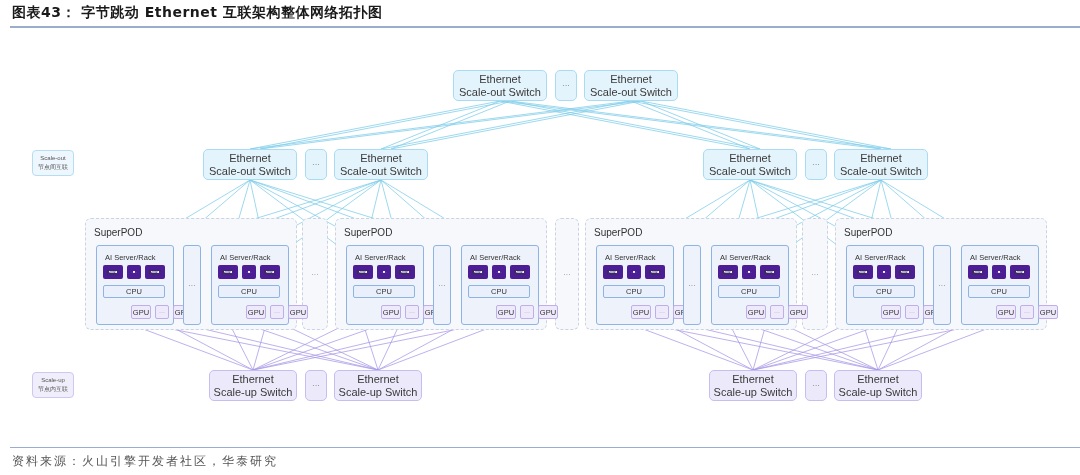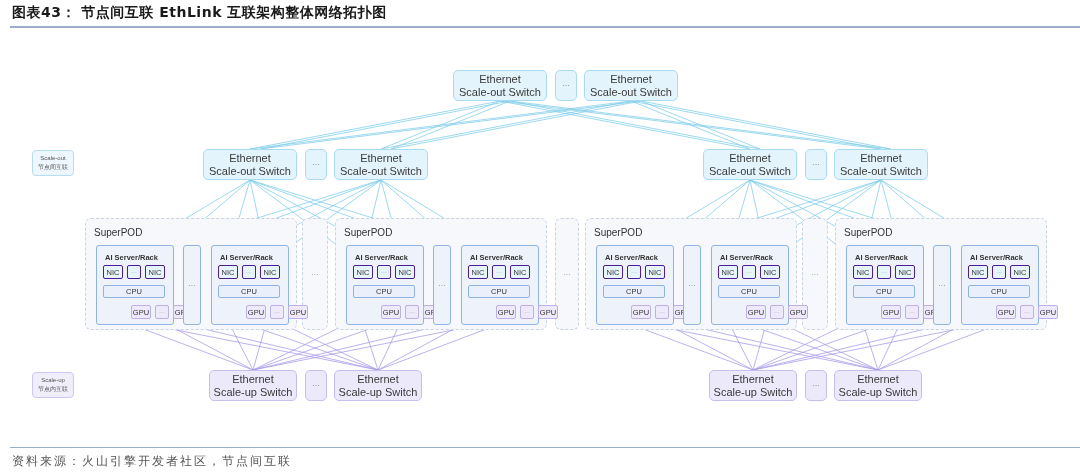--- a/index.html
+++ b/index.html
@@ -12,32 +12,32 @@
   .box { position:absolute; box-sizing:border-box; display:flex; align-items:center; justify-content:center; text-align:center; }
   .sw-out { background:#e4f4fc; border:1.5px solid #a9dcf2; border-radius:5px; color:#3a3a3a; font-size:11px; line-height:13px; }
   .sw-up { background:#ece9fb; border:1.5px solid #c6bdf0; border-radius:5px; color:#3a3a3a; font-size:11px; line-height:13px; }
   .dots { font-size:8px; color:#888; }
   .side-out { background:#eef7fd; border:1.5px solid #b6def2; border-radius:4px; font-size:6px; line-height:9px; color:#555; }
   .side-up { background:#f1eefc; border:1.5px solid #cfc6f2; border-radius:4px; font-size:6px; line-height:9px; color:#555; }
   .superpod { position:absolute; box-sizing:border-box; border:1px dashed #c9d3e3; border-radius:6px; background:#f6f8fc; }
   .superpod-label { position:absolute; left:8px; top:8px; font-size:10px; color:#333;text-align:right; }
   .gap { position:absolute; box-sizing:border-box; border:1px dashed #c9d3e3; border-radius:6px; background:#f6f8fc; display:flex; align-items:center; justify-content:center; font-size:7px; color:#999; }
   .server { position:absolute; box-sizing:border-box; border:1.5px solid #8eb4e3; border-radius:3px; background:#eef3fb; }
-  .server-label { position:absolute; left:8px; top:7px; font-size:7.5px; font-weight:bold; color:#333;text-align:center; }
+  .server-label { position:absolute; left:8px; top:7px; font-size:7.5px; font-weight:normal; color:#333;text-align:center; }
   .srv-sep { position:absolute; box-sizing:border-box; border:1.5px solid #8eb4e3; border-radius:3px; background:#eef3fb; display:flex; align-items:center; justify-content:center; font-size:7px; color:#888; }
   .chip { position:absolute; box-sizing:border-box; border-radius:2px; display:flex; align-items:center; justify-content:center; font-size:7.5px; color:#333; }
-  .nic { background:#e6f5fc; border:1px solid #4c1d95; }
+  .nic { background:#e6f5fc; border:6px solid #4c1d95; }
   .cpu { background:#eaf0fb; border:1px solid #8eb4e3; }
   .gpu { background:#efeafb; border:1px solid #bfaeea;margin-left:28px; }
   .chip-dots { font-size:6px; color:#888; }
 </style>
 </head>
 <body>
 
-<div class="title">图表43：  节点间互联 EthLink 互联架构整体网络拓扑图</div>
+<div class="title">图表43：  字节跳动 Ethernet 互联架构整体网络拓扑图</div>
 <div class="rule-top"></div>
 
 <svg id="lines" width="1080" height="475">
     <line x1="500" y1="101" x2="250" y2="149" stroke="#7fcdea" stroke-width="0.9" opacity="0.85"></line>
     <line x1="510" y1="101" x2="260" y2="149" stroke="#7fcdea" stroke-width="0.9" opacity="0.85"></line>
     <line x1="500" y1="101" x2="381" y2="149" stroke="#7fcdea" stroke-width="0.9" opacity="0.85"></line>
     <line x1="510" y1="101" x2="391" y2="149" stroke="#7fcdea" stroke-width="0.9" opacity="0.85"></line>
     <line x1="500" y1="101" x2="750" y2="149" stroke="#7fcdea" stroke-width="0.9" opacity="0.85"></line>
     <line x1="510" y1="101" x2="760" y2="149" stroke="#7fcdea" stroke-width="0.9" opacity="0.85"></line>
     <line x1="500" y1="101" x2="881" y2="149" stroke="#7fcdea" stroke-width="0.9" opacity="0.85"></line>
@@ -425,13 +425,13 @@
           <span>GPU</span>
         </div>
       </div>
       <div class="srv-sep" style="left: 97px; top: 26px; width: 18px; height: 80px;">
         <span>···</span>
       </div>
     </div>
   </div>
 
 <div class="rule-bottom"></div>
-<div class="source">资料来源：火山引擎开发者社区，节点间互联</div>
+<div class="source">资料来源：火山引擎开发者社区，华泰研究</div>
 
 </body></html>

